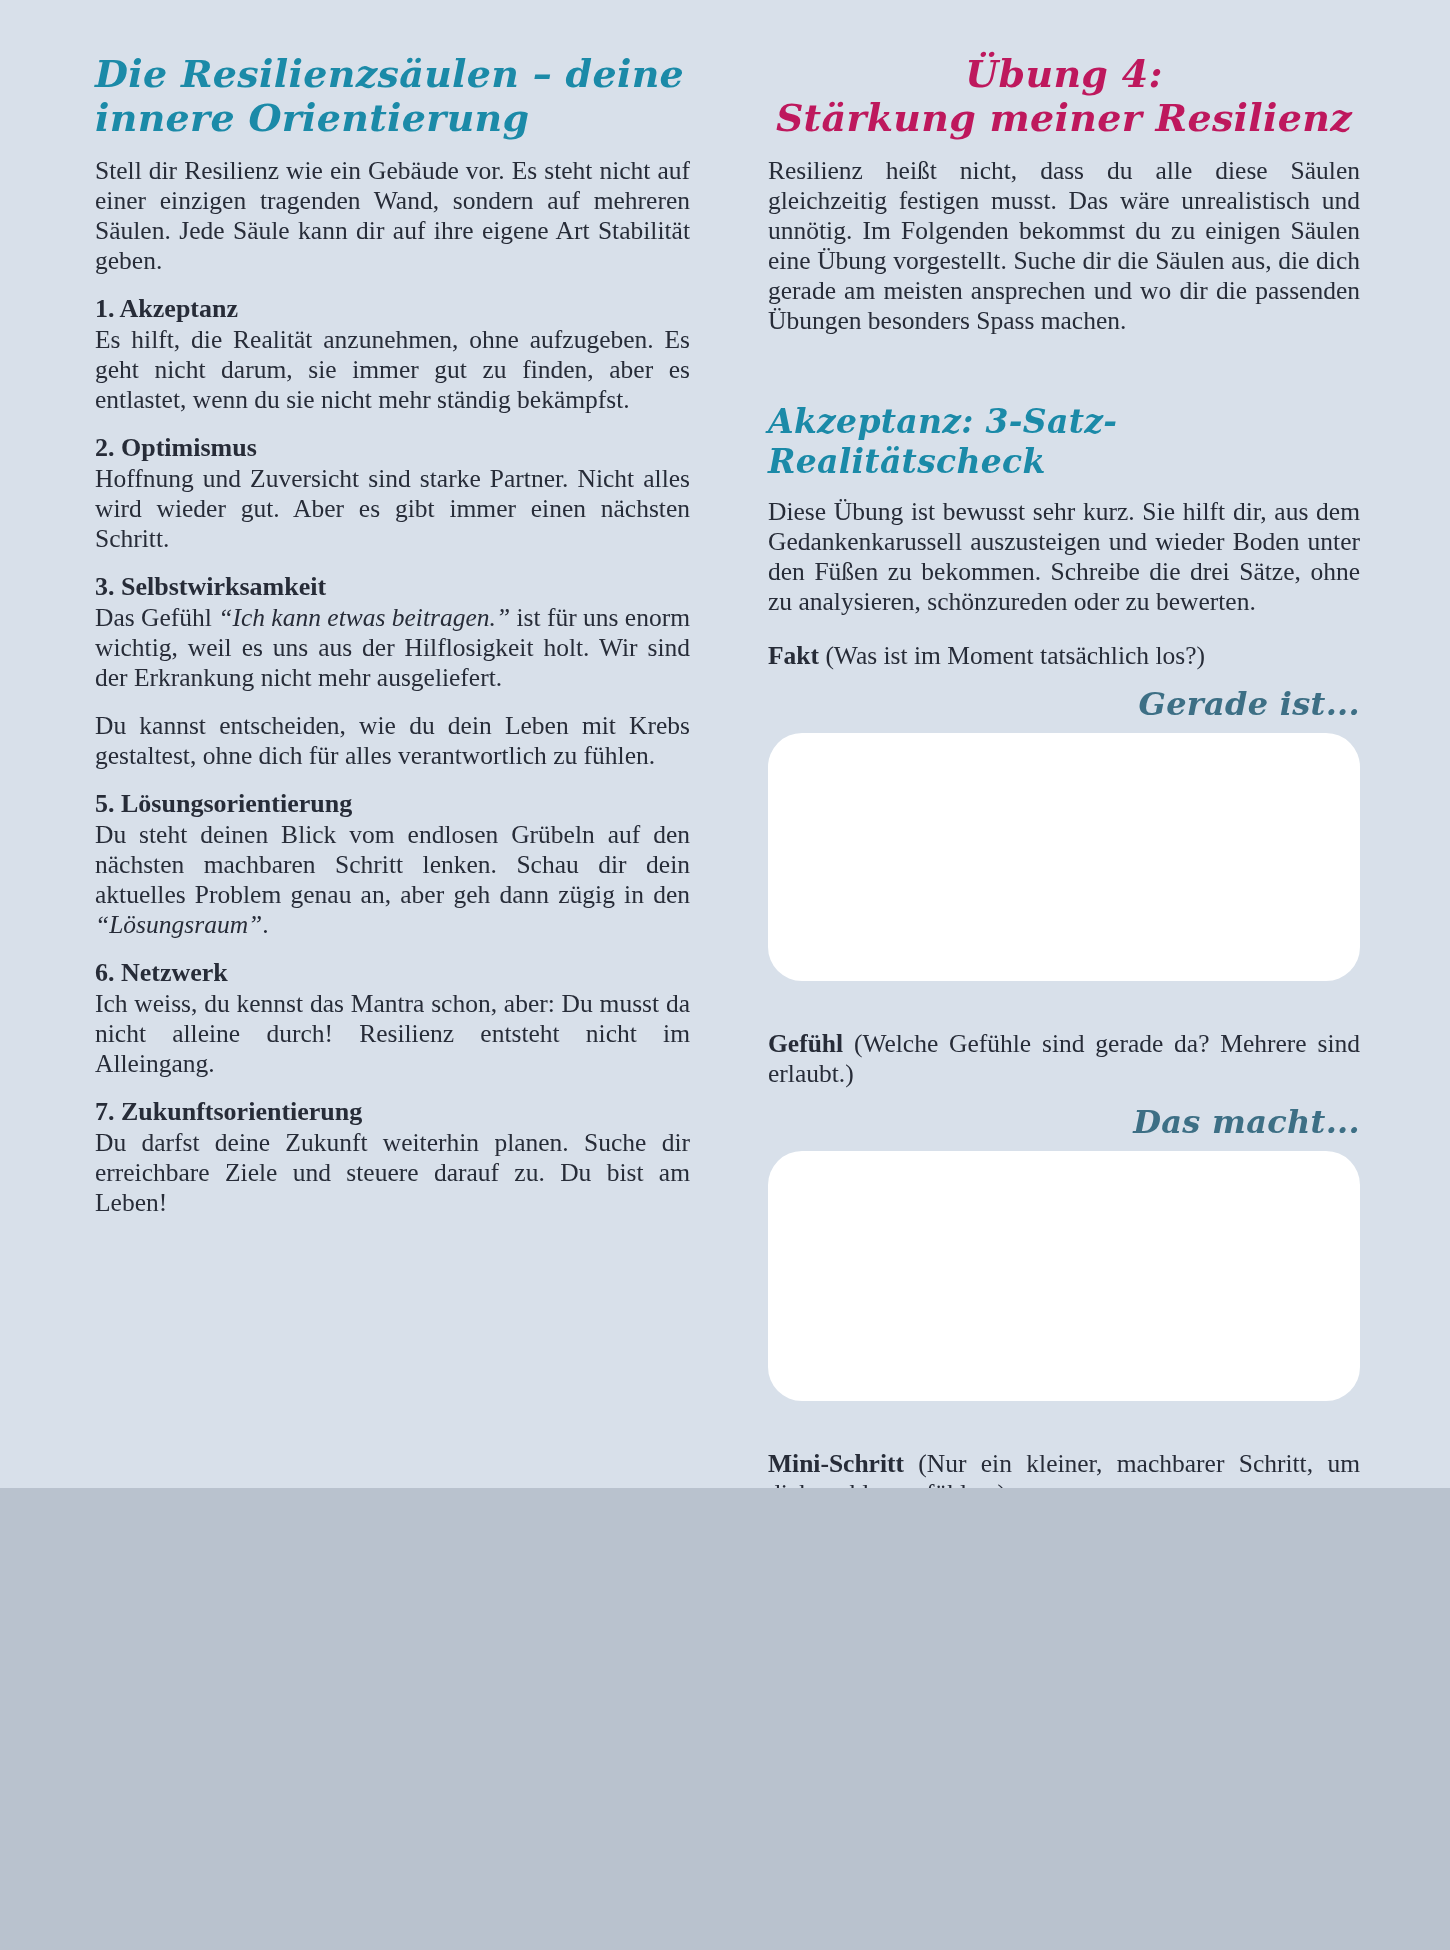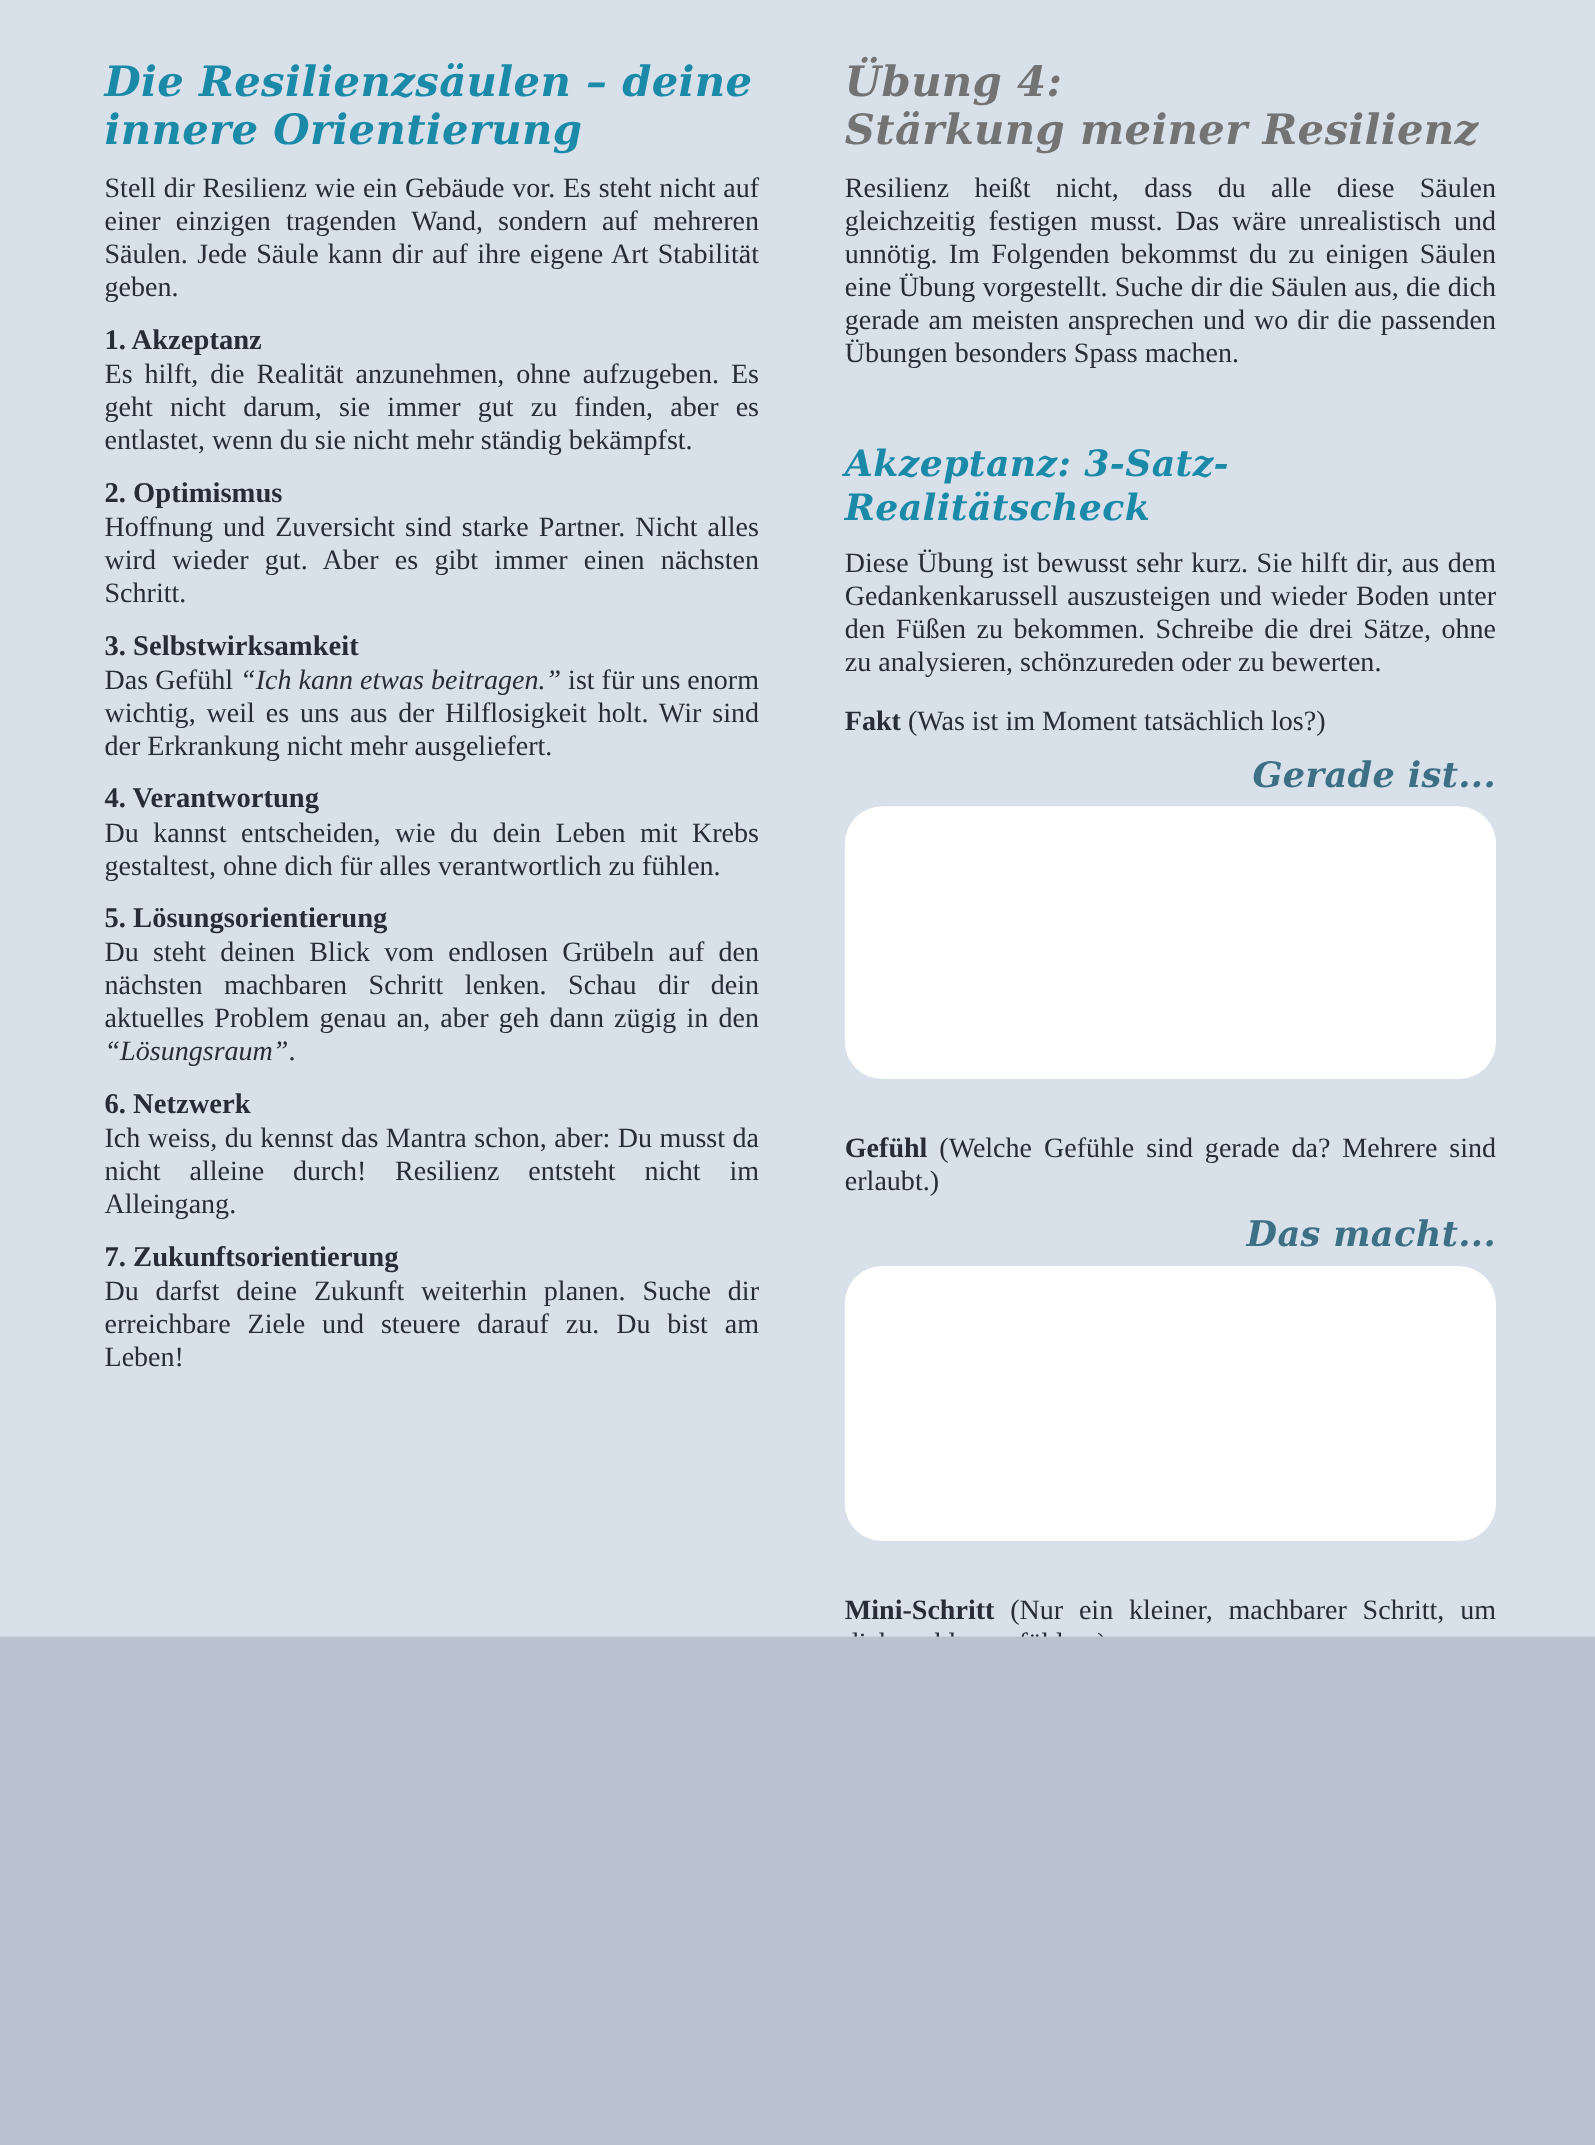--- a/index.html
+++ b/index.html
@@ -17,21 +17,21 @@
 
   .script-title{
     font-family:"DejaVu Serif", serif;
     font-style:italic;
     font-weight:700;
     font-size:38px;
     line-height:1.16;
     letter-spacing:.3px;
   }
   .teal{color:#1B8AA8;}
-  .pink{color:#737373;}
+  .pink{color:#be185d;text-align:center;}
 
   .body-text{
     font-size:25.5px;
     line-height:30px;
     text-align:justify;
     hyphens:auto;
     margin:0;
   }
   .intro{margin-top:16px;}
 
@@ -109,21 +109,20 @@
       <div class="section-heading">2. Optimismus</div>
       <p class="body-text">Hoffnung und Zuversicht sind starke Partner. Nicht alles wird wieder gut. Aber es gibt immer einen nächsten Schritt.</p>
     </div>
 
     <div class="section">
       <div class="section-heading">3. Selbstwirksamkeit</div>
       <p class="body-text"><span>Das Gefühl </span><span class="inline-quote">“Ich kann etwas beitragen.”</span><span> ist für uns enorm wichtig, weil es uns aus der Hilflosigkeit holt. Wir sind der Erkrankung nicht mehr ausgeliefert.</span></p>
     </div>
 
     <div class="section">
-      <div class="section-heading">4. Verantwortung</div>
       <p class="body-text">Du kannst entscheiden, wie du dein Leben mit Krebs gestaltest, ohne dich für alles verantwortlich zu fühlen.</p>
     </div>
 
     <div class="section">
       <div class="section-heading">5. Lösungsorientierung</div>
       <p class="body-text"><span>Du steht deinen Blick vom endlosen Grübeln auf den nächsten machbaren Schritt lenken. Schau dir dein aktuelles Problem genau an, aber geh dann zügig in den </span><span class="inline-quote">“Lösungsraum”</span><span>.</span></p>
     </div>
 
     <div class="section">
       <div class="section-heading">6. Netzwerk</div>

